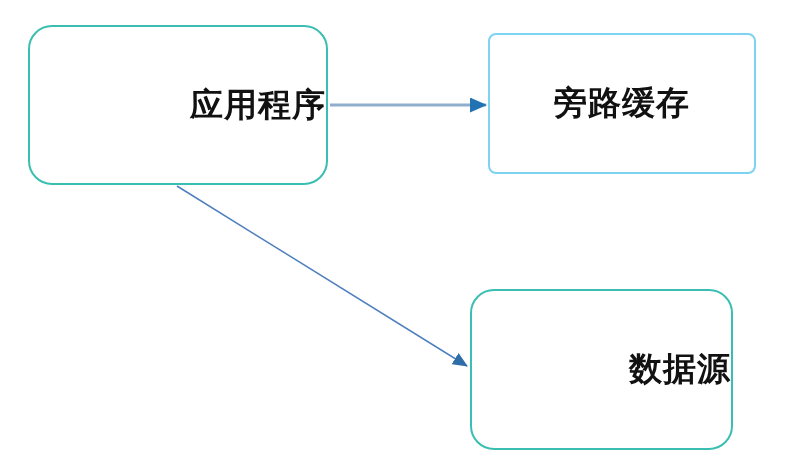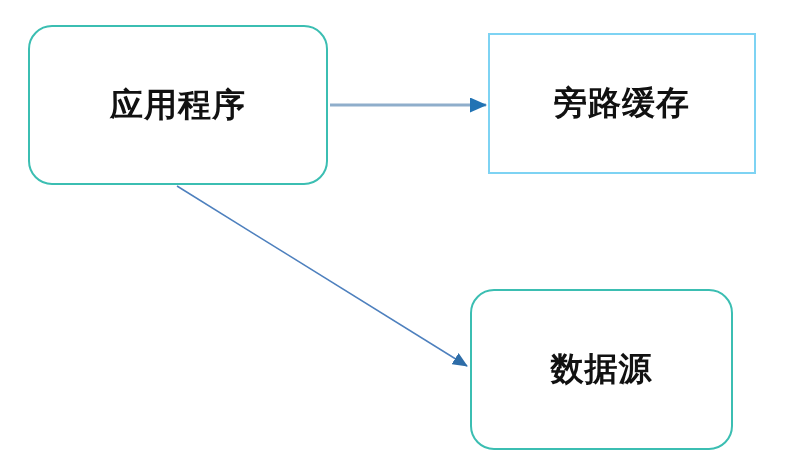--- a/index.html
+++ b/index.html
@@ -33,24 +33,25 @@
   .node-label {
     font-size: 33px;
     font-weight: 700;
     color: var(--text);
     letter-spacing: 1px;
     white-space: nowrap;
   }
   .node-rounded {
     border: 2px solid var(--rounded-border);
     border-radius: 24px;
+    justify-content: flex-end;
   }
   .node-rect {
     border: 2px solid var(--rect-border);
-    border-radius: 0;
+    border-radius: 8px;
   }
   #node-application { left: 28px;  top: 25px;  width: 300px; height: 160px; }
   #node-cache-aside { left: 488px; top: 33px;  width: 268px; height: 141px; }
   #node-data-source { left: 470px; top: 289px; width: 263px; height: 161px; }
   .edges-layer {
     position: absolute;
     left: 0; top: 0;
     width: 800px; height: 462px;
     pointer-events: none;
   }

